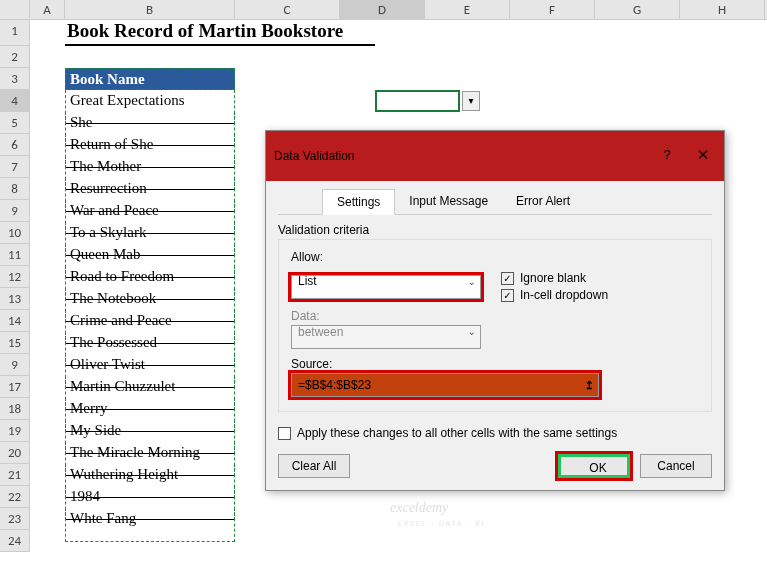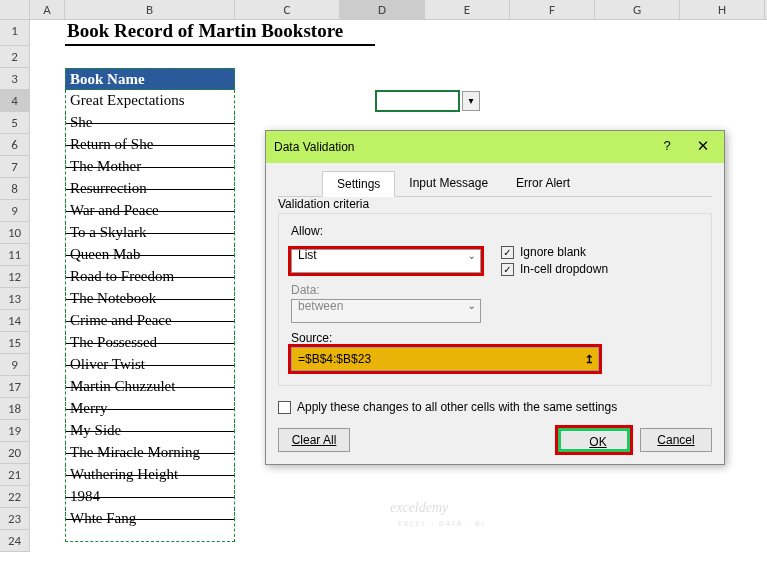--- a/index.html
+++ b/index.html
@@ -121,37 +121,37 @@
     background: #f0f0f0;
     border: 1px solid #888;
     box-shadow: 2px 2px 8px rgba(0,0,0,0.3);
     font-family: "Segoe UI", Tahoma, sans-serif;
     font-size: 12px;
   }
   .dialog-titlebar {
     display: flex;
     justify-content: space-between;
     align-items: center;
-    padding: 6px 8px;
-    background: #bef264;
+    padding: 15px 8px;
+    background: #b91c1c;
   }
   .dialog-controls { display: flex; gap: 10px; align-items: center; }
   .help-btn, .close-btn {
     width: 26px;
     height: 20px;
     text-align: center;
     line-height: 18px;
     font-size: 13px;
   }
   .close-btn { font-size: 15px; }
   .dialog-body { padding: 8px 12px 12px; }
   .tab-strip {
     display: flex;
     border-bottom: 1px solid #ccc;
-    margin-bottom: 0;
+    margin-bottom: 8px;
     padding-left: 44px;
   }
   .tab {
     padding: 5px 14px;
     font-size: 12px;
     cursor: pointer;
   }
   .tab.active {
     background: #fff;
     border: 1px solid #ccc;
@@ -183,21 +183,21 @@
   .chev { font-size: 10px; color: #555; }
   .checkbox-group { margin-left: 20px; }
   .chk-row { display:flex; align-items:center; margin: 3px 0; font-size: 12px; }
   .chk {
     width: 13px; height: 13px; border: 1px solid #555;
     margin-right: 6px; text-align: center; line-height: 11px; font-size: 10px;
   }
   .source-input {
     width: 308px;
     height: 24px;
-    background: #eab308;
+    background: #c2410c;
     border: 1px solid #999;
     display: flex;
     align-items: center;
     justify-content: space-between;
     padding: 0 4px 0 6px;
     outline: 3px solid #d40000;
     font-size: 12px;
   }
   .collapse-icon { font-size: 11px; font-weight: bold; }
   .apply-row { display: flex; align-items: center; margin: 14px 0 6px; font-size: 12px; }
@@ -209,21 +209,20 @@
   }
   .btn {
     min-width: 72px;
     height: 24px;
     background: #e8e8e8;
     border: 1px solid #999;
     font-size: 12px;
     text-align: center;
     line-height: 22px;
     padding: 0 10px;
-    text-decoration: underline;
   }
   .btn-group { display: flex; gap: 10px; }
   .btn.ok { outline: 3px solid #d40000; border: 3px solid #22c55e; padding-left: 18px; }
   .watermark {
     position: absolute;
     left: 390px;
     top: 500px;
     font-size: 14px;
     color: #ddd;
     font-style: italic;

